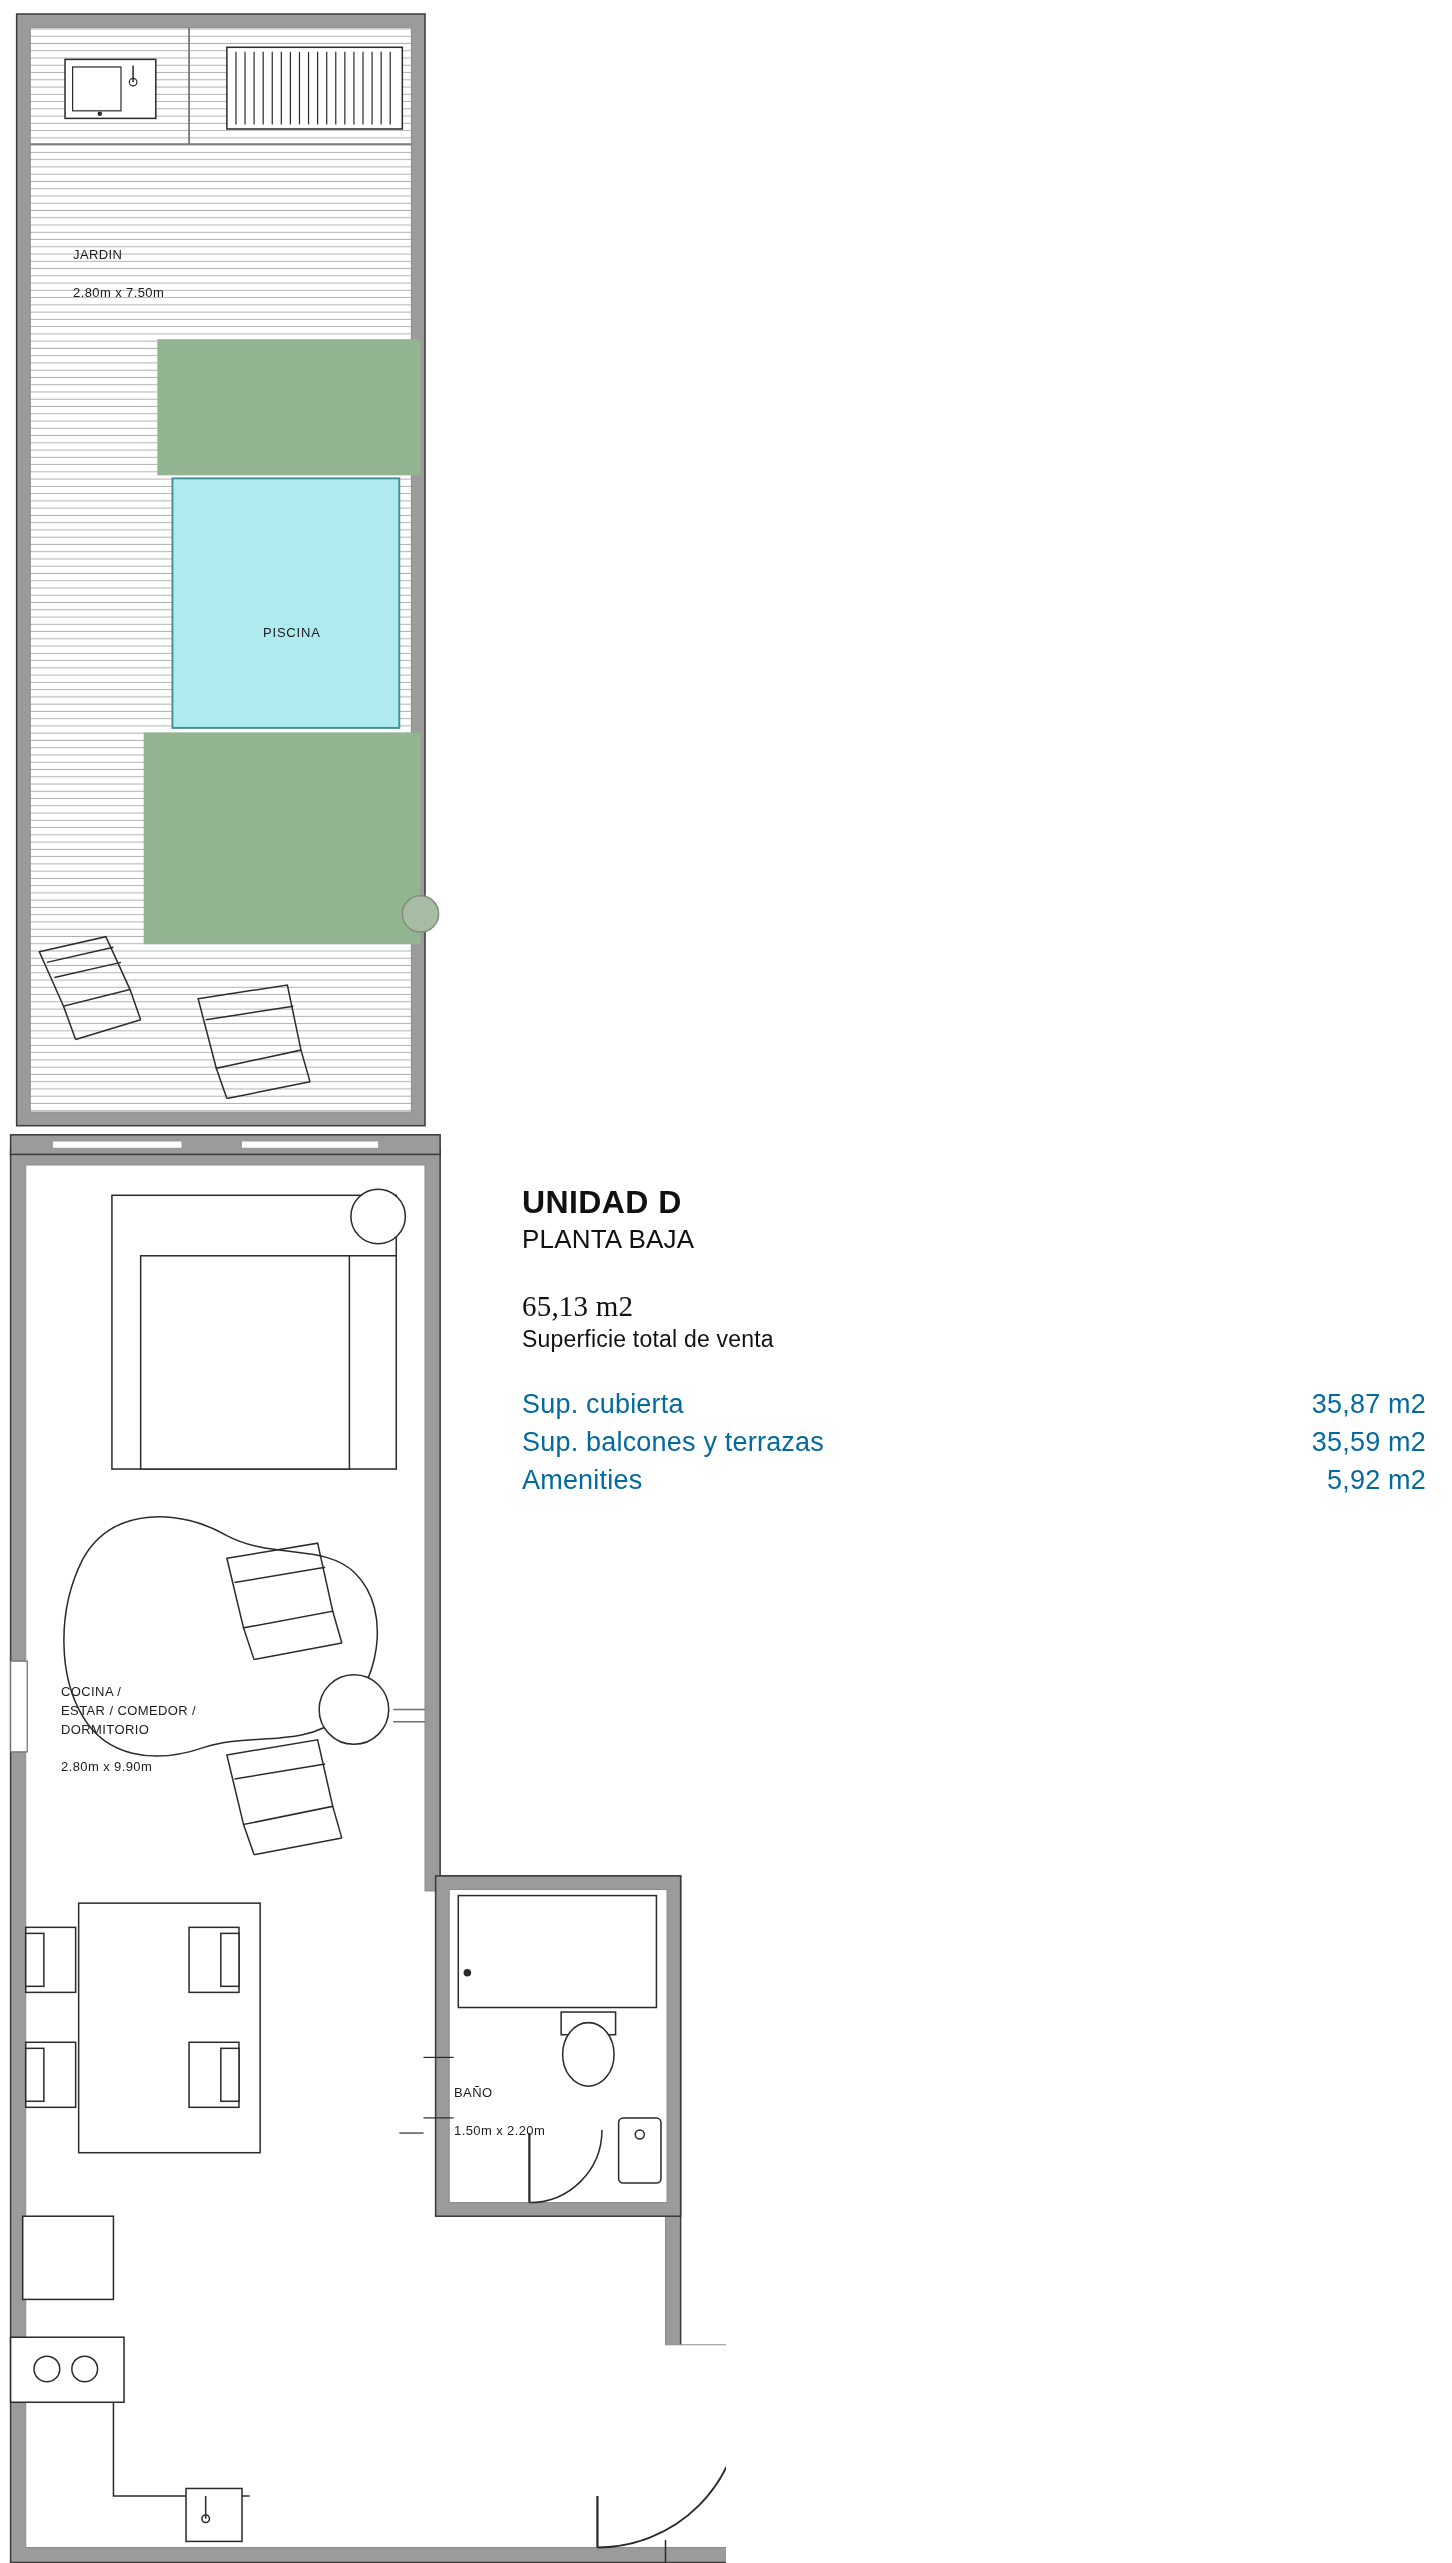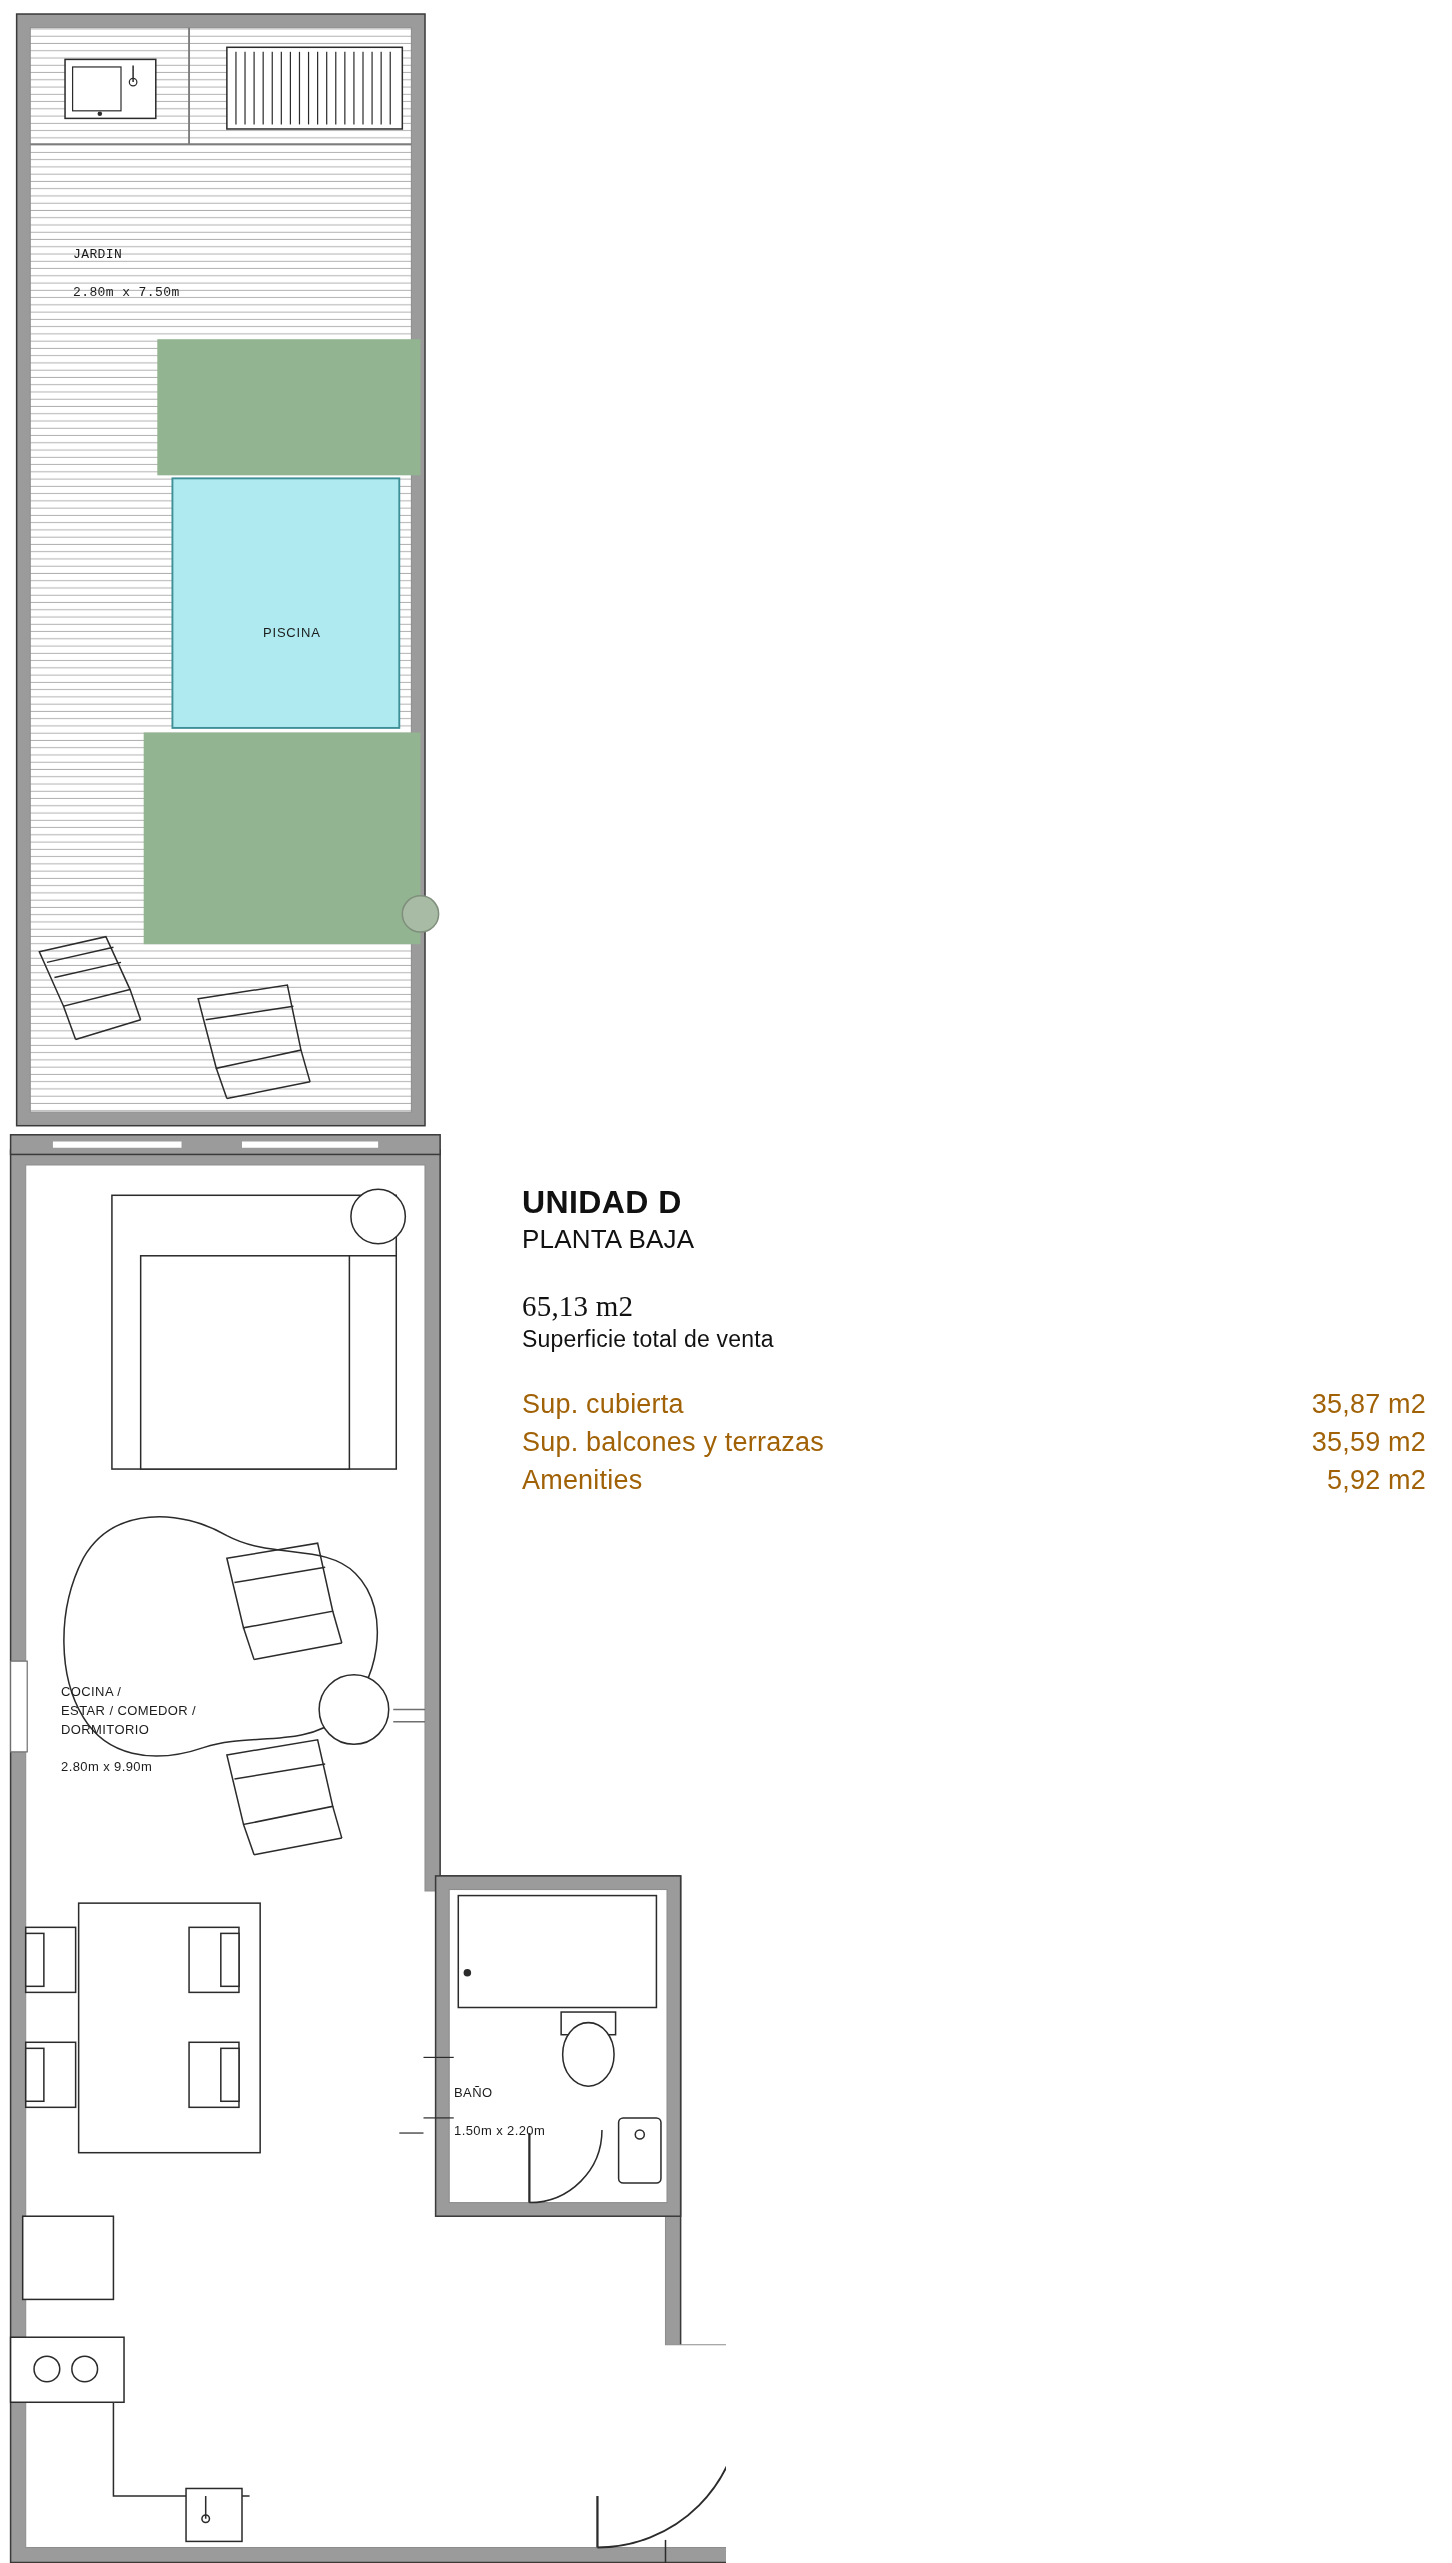--- a/index.html
+++ b/index.html
@@ -31,21 +31,21 @@
     font-family: "Liberation Sans", sans-serif;
     font-size: 13px;
     line-height: 1.45;
     letter-spacing: 0.4px;
     color: #1c1c1c;
     white-space: pre-line;
   }
   .room-label .rl-name { display: block; }
   .room-label .rl-dim { display: block; }
 
-  #label-jardin { left: 73px; top: 227px; font-family: Liberation Mono, monospace; }
+  #label-jardin { left: 73px; top: 227px; }
   #label-piscina { left: 263px; top: 605px; font-size: 13px; letter-spacing: 0.8px;}
   #label-cocina { left: 61px; top: 1664px; }
   #label-bano { left: 454px; top: 2065px; }
 
   
   #info-block {
     position: absolute;
     left: 522px;
     top: 1176px;
     width: 915px;
@@ -84,21 +84,21 @@
   }
   .breakdown {
     width: 904px;
   }
   .breakdown-row {
     display: flex;
     justify-content: space-between;
     align-items: baseline;
     font-size: 27px;
     letter-spacing: 0.2px;
-    color: #a16207;
+    color: #0369a1;
     margin-bottom: 6.8px;
   }
   .breakdown-row .bd-label { text-align: left; }
   .breakdown-row .bd-value { text-align: right; min-width: 174px; }
 </style>
 </head>
 <body>
 
 <svg id="plan-canvas" viewBox="0 0 960 3388" xmlns="http://www.w3.org/2000/svg">
 

